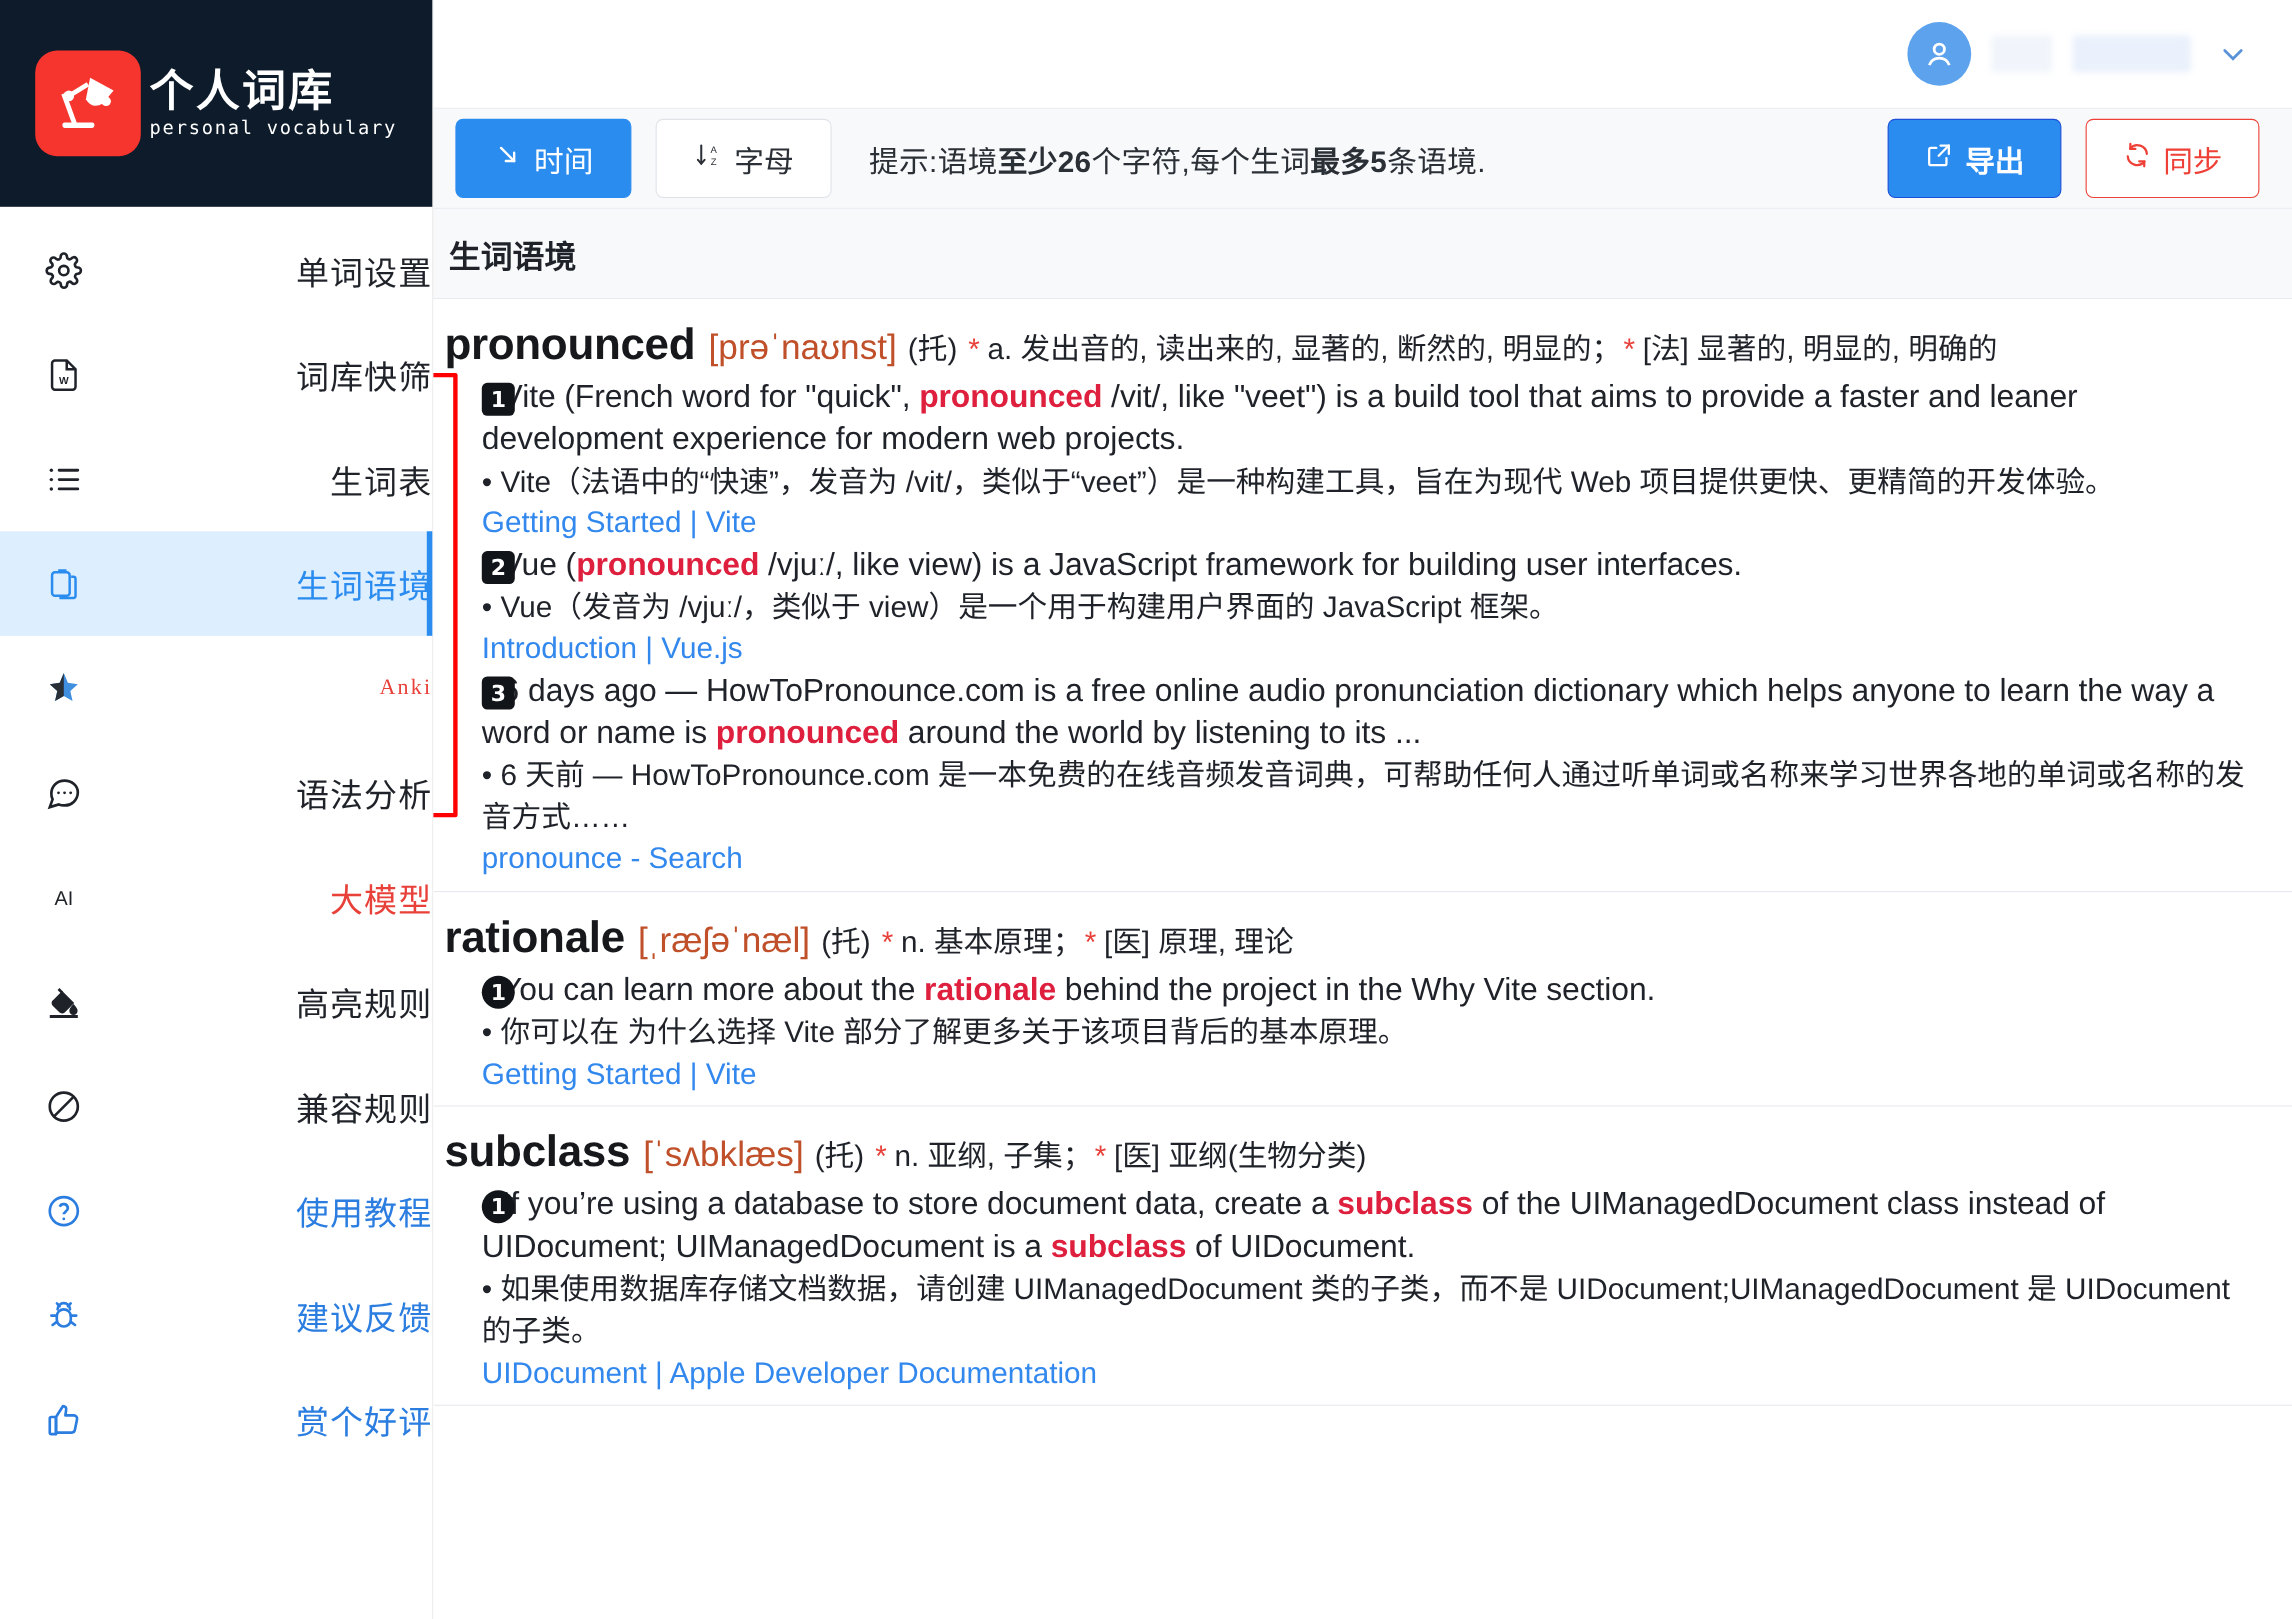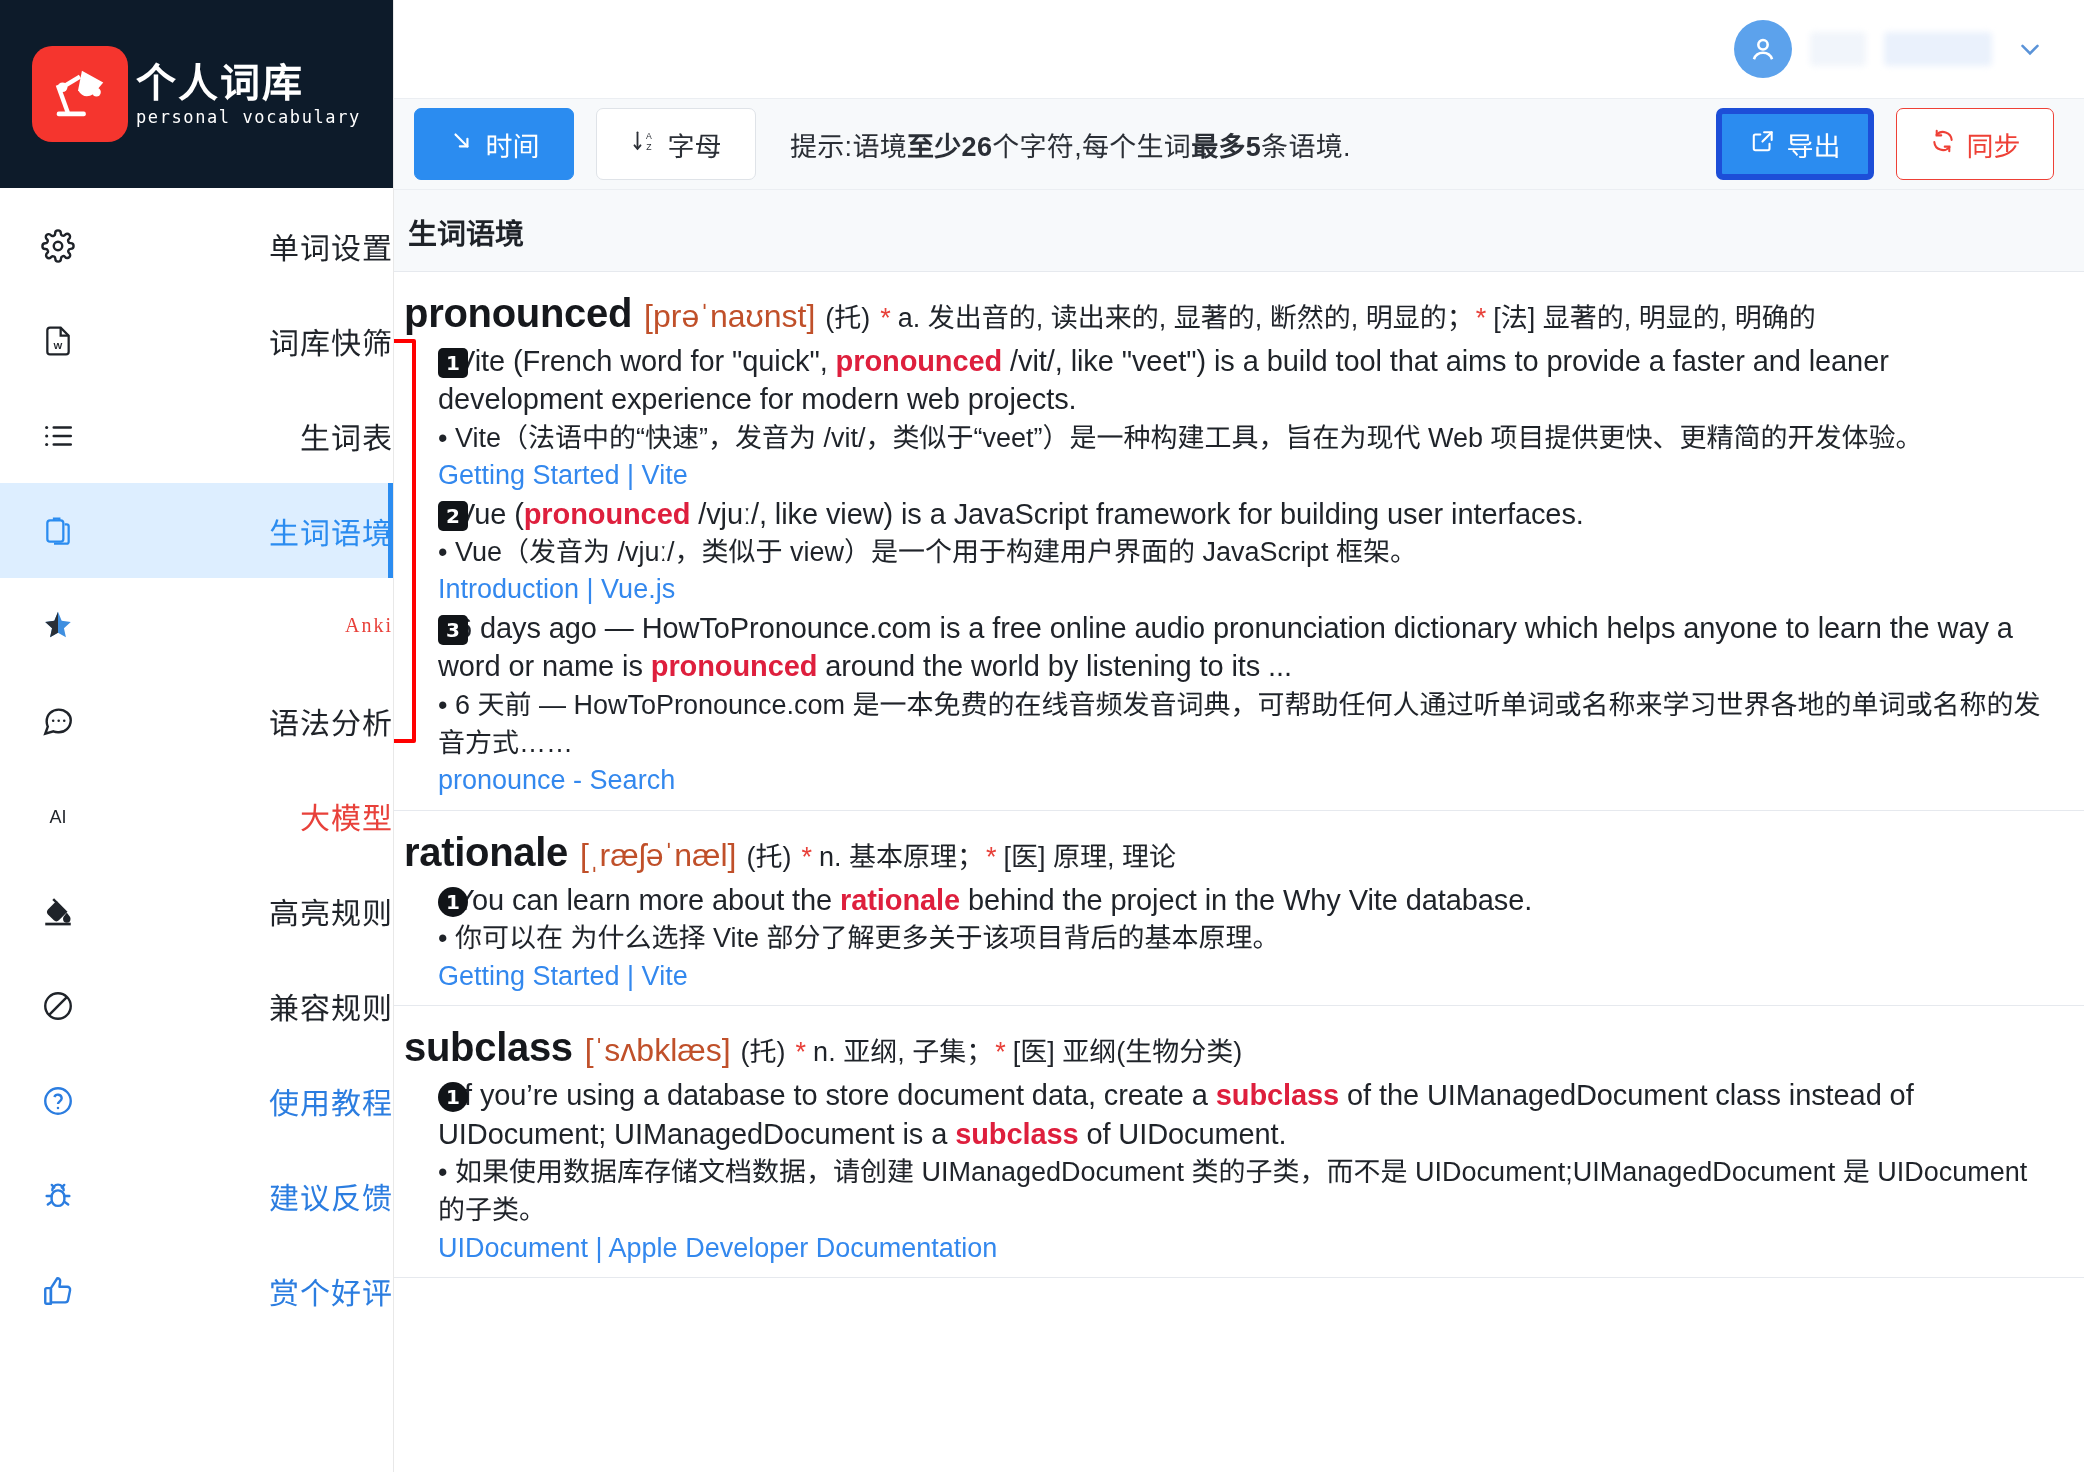--- a/index.html
+++ b/index.html
@@ -83,21 +83,21 @@
     padding: 0 26px; white-space: nowrap;
   }
   .btn-time { background: #2b8cf0; color: #fff; border: 1px solid #2b8cf0; min-width: 160px;}
   .btn-alpha { background: #ffffff; color: #2b2f36; border: 1px solid #dfe3e8; min-width: 160px; margin-left: 22px;}
   .hint {
     margin-left: 34px; font-size: 27px; color: #2b2f36; letter-spacing: .3px;
     white-space: nowrap;
   }
   .hint b { font-weight: 700; }
   .toolbar-right { margin-left: auto; display: flex; align-items: center; gap: 22px; }
-  .btn-export { background: #2b8cf0; color: #fff; border: 6px solid #1d4ed8; min-width: 158px;}
+  .btn-export { background: #2b8cf0; color: #fff; border: 1px solid #1d4ed8; min-width: 158px; font-weight: bold;}
   .btn-sync { background: #ffffff; color: #ee4036; border: 1px solid #ee4036; min-width: 158px;}
 
   .section-head {
     height: 82px; flex: 0 0 82px; background: #f7f9fb;
     display: flex; align-items: center; padding-left: 14px;
     border-bottom: 1px solid #e6e9ee;
   }
   .section-head-title { font-size: 29px; font-weight: 700; color: #1f2329; }
 
   .content { flex: 1 1 auto; overflow: hidden; background: #fff; position: relative; }
@@ -414,21 +414,21 @@
           <span class="phon">[ˌræʃəˈnæl]</span>
           <span class="pos">(托)</span>
           <span class="star">*</span>
           <span class="defn">n. 基本原理；</span>
           <span class="star">*</span>
           <span class="defn">[医] 原理, 理论</span>
         </div>
         <div class="ctx">
           <div class="ctx-row">
             <span class="badge">1</span>
-            <div class="en"><span>• You can learn more about the </span><span class="hl">rationale</span><span> behind the project in the Why Vite database.</span></div>
+            <div class="en"><span>• You can learn more about the </span><span class="hl">rationale</span><span> behind the project in the Why Vite section.</span></div>
             <div class="zh">• 你可以在 为什么选择 Vite 部分了解更多关于该项目背后的基本原理。</div>
             <div class="src">Getting Started | Vite</div>
           </div>
         </div>
       </div>
 
       <div class="entry">
         <div class="word-line">
           <span class="word">subclass</span>
           <span class="phon">[ˈsʌbklæs]</span>

